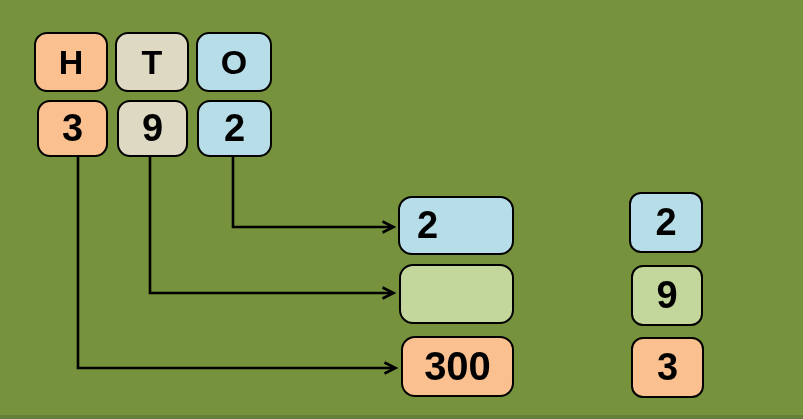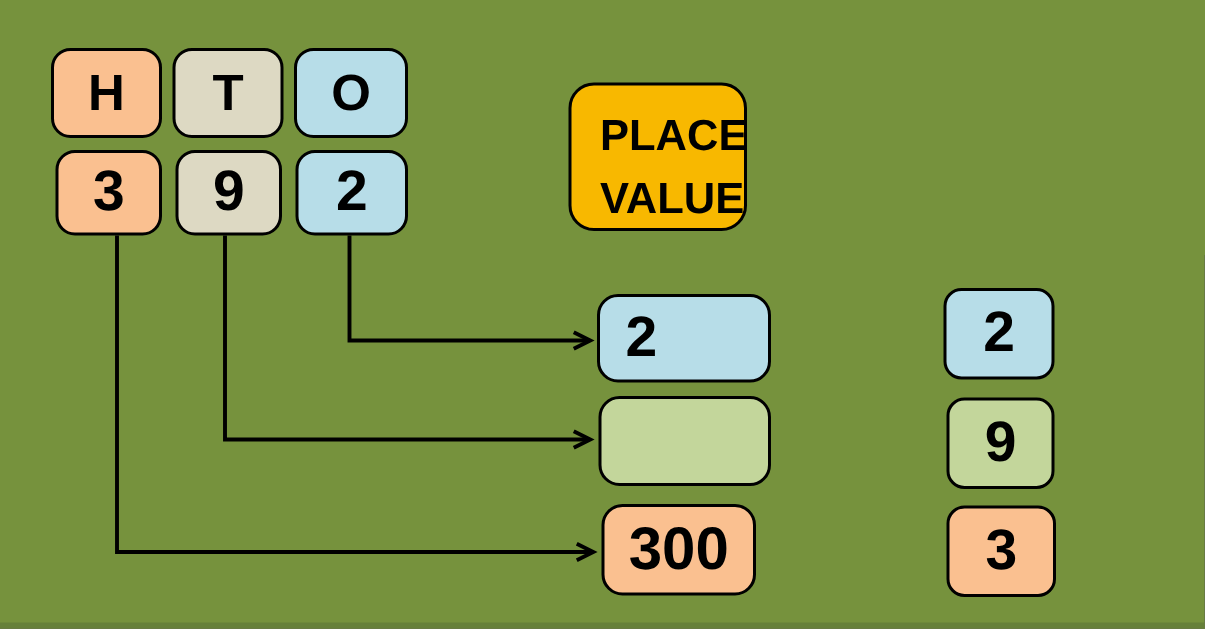--- a/index.html
+++ b/index.html
@@ -54,21 +54,21 @@
     white-space:normal;
     word-spacing:100vw; 
   }
   .pv-title{left:379px;top:55px;height:99px;}
   .fv-title{left:588px;top:58px;height:98px;}
 
   
   .pv{left:398px;width:116px;height:59px;border-radius:14px;font-size:38px;}
   .pv.r0{top:196px;justify-content:flex-start;padding-left:17px;}
   .pv.r1{top:264px;height:60px;left:399px;width:115px;}
-  .pv.r2{top:336px;height:61px;left:401px;width:103px;font-size:40px;}
+  .pv.r2{top:336px;height:61px;left:401px;width:113px;font-size:40px;}
 
   
   .fv{left:629px;width:74px;height:61px;border-radius:12px;font-size:38px;}
   .fv.r0{top:192px;}
   .fv.r1{top:265px;left:631px;width:72px;}
   .fv.r2{top:337px;left:631px;width:73px;}
 
   .arrow-layer{position:absolute;left:0;top:0;width:803px;height:419px;}
   .bottom-edge{
     position:absolute;left:0;bottom:0;width:803px;height:4px;
@@ -104,23 +104,20 @@
     <defs>
       <marker id="arrowhead" markerWidth="16" markerHeight="16" refX="12.5" refY="7" orient="auto" markerUnits="userSpaceOnUse">
         <path d="M2,1.5 L13,7 L2,12.5" fill="none" stroke="#000" stroke-width="2.6"></path>
       </marker>
     </defs>
     <path d="M233,157 L233,227 L393,227" fill="none" stroke="#000" stroke-width="2.6" marker-end="url(#arrowhead)"></path>
     <path d="M150,157 L150,293 L393,293" fill="none" stroke="#000" stroke-width="2.6" marker-end="url(#arrowhead)"></path>
     <path d="M78,157 L78,368 L395,368" fill="none" stroke="#000" stroke-width="2.6" marker-end="url(#arrowhead)"></path>
   </svg>
 
-  <div class="box section-title pv-title gold">
-    <span>PLACE VALUE</span>
-  </div>
 
   <div class="box pv r0 lblue">
     <span>2</span>
   </div>
   <div class="box pv r1 lgreen">
     <span></span>
   </div>
   <div class="box pv r2 peach">
     <span>300</span>
   </div>

